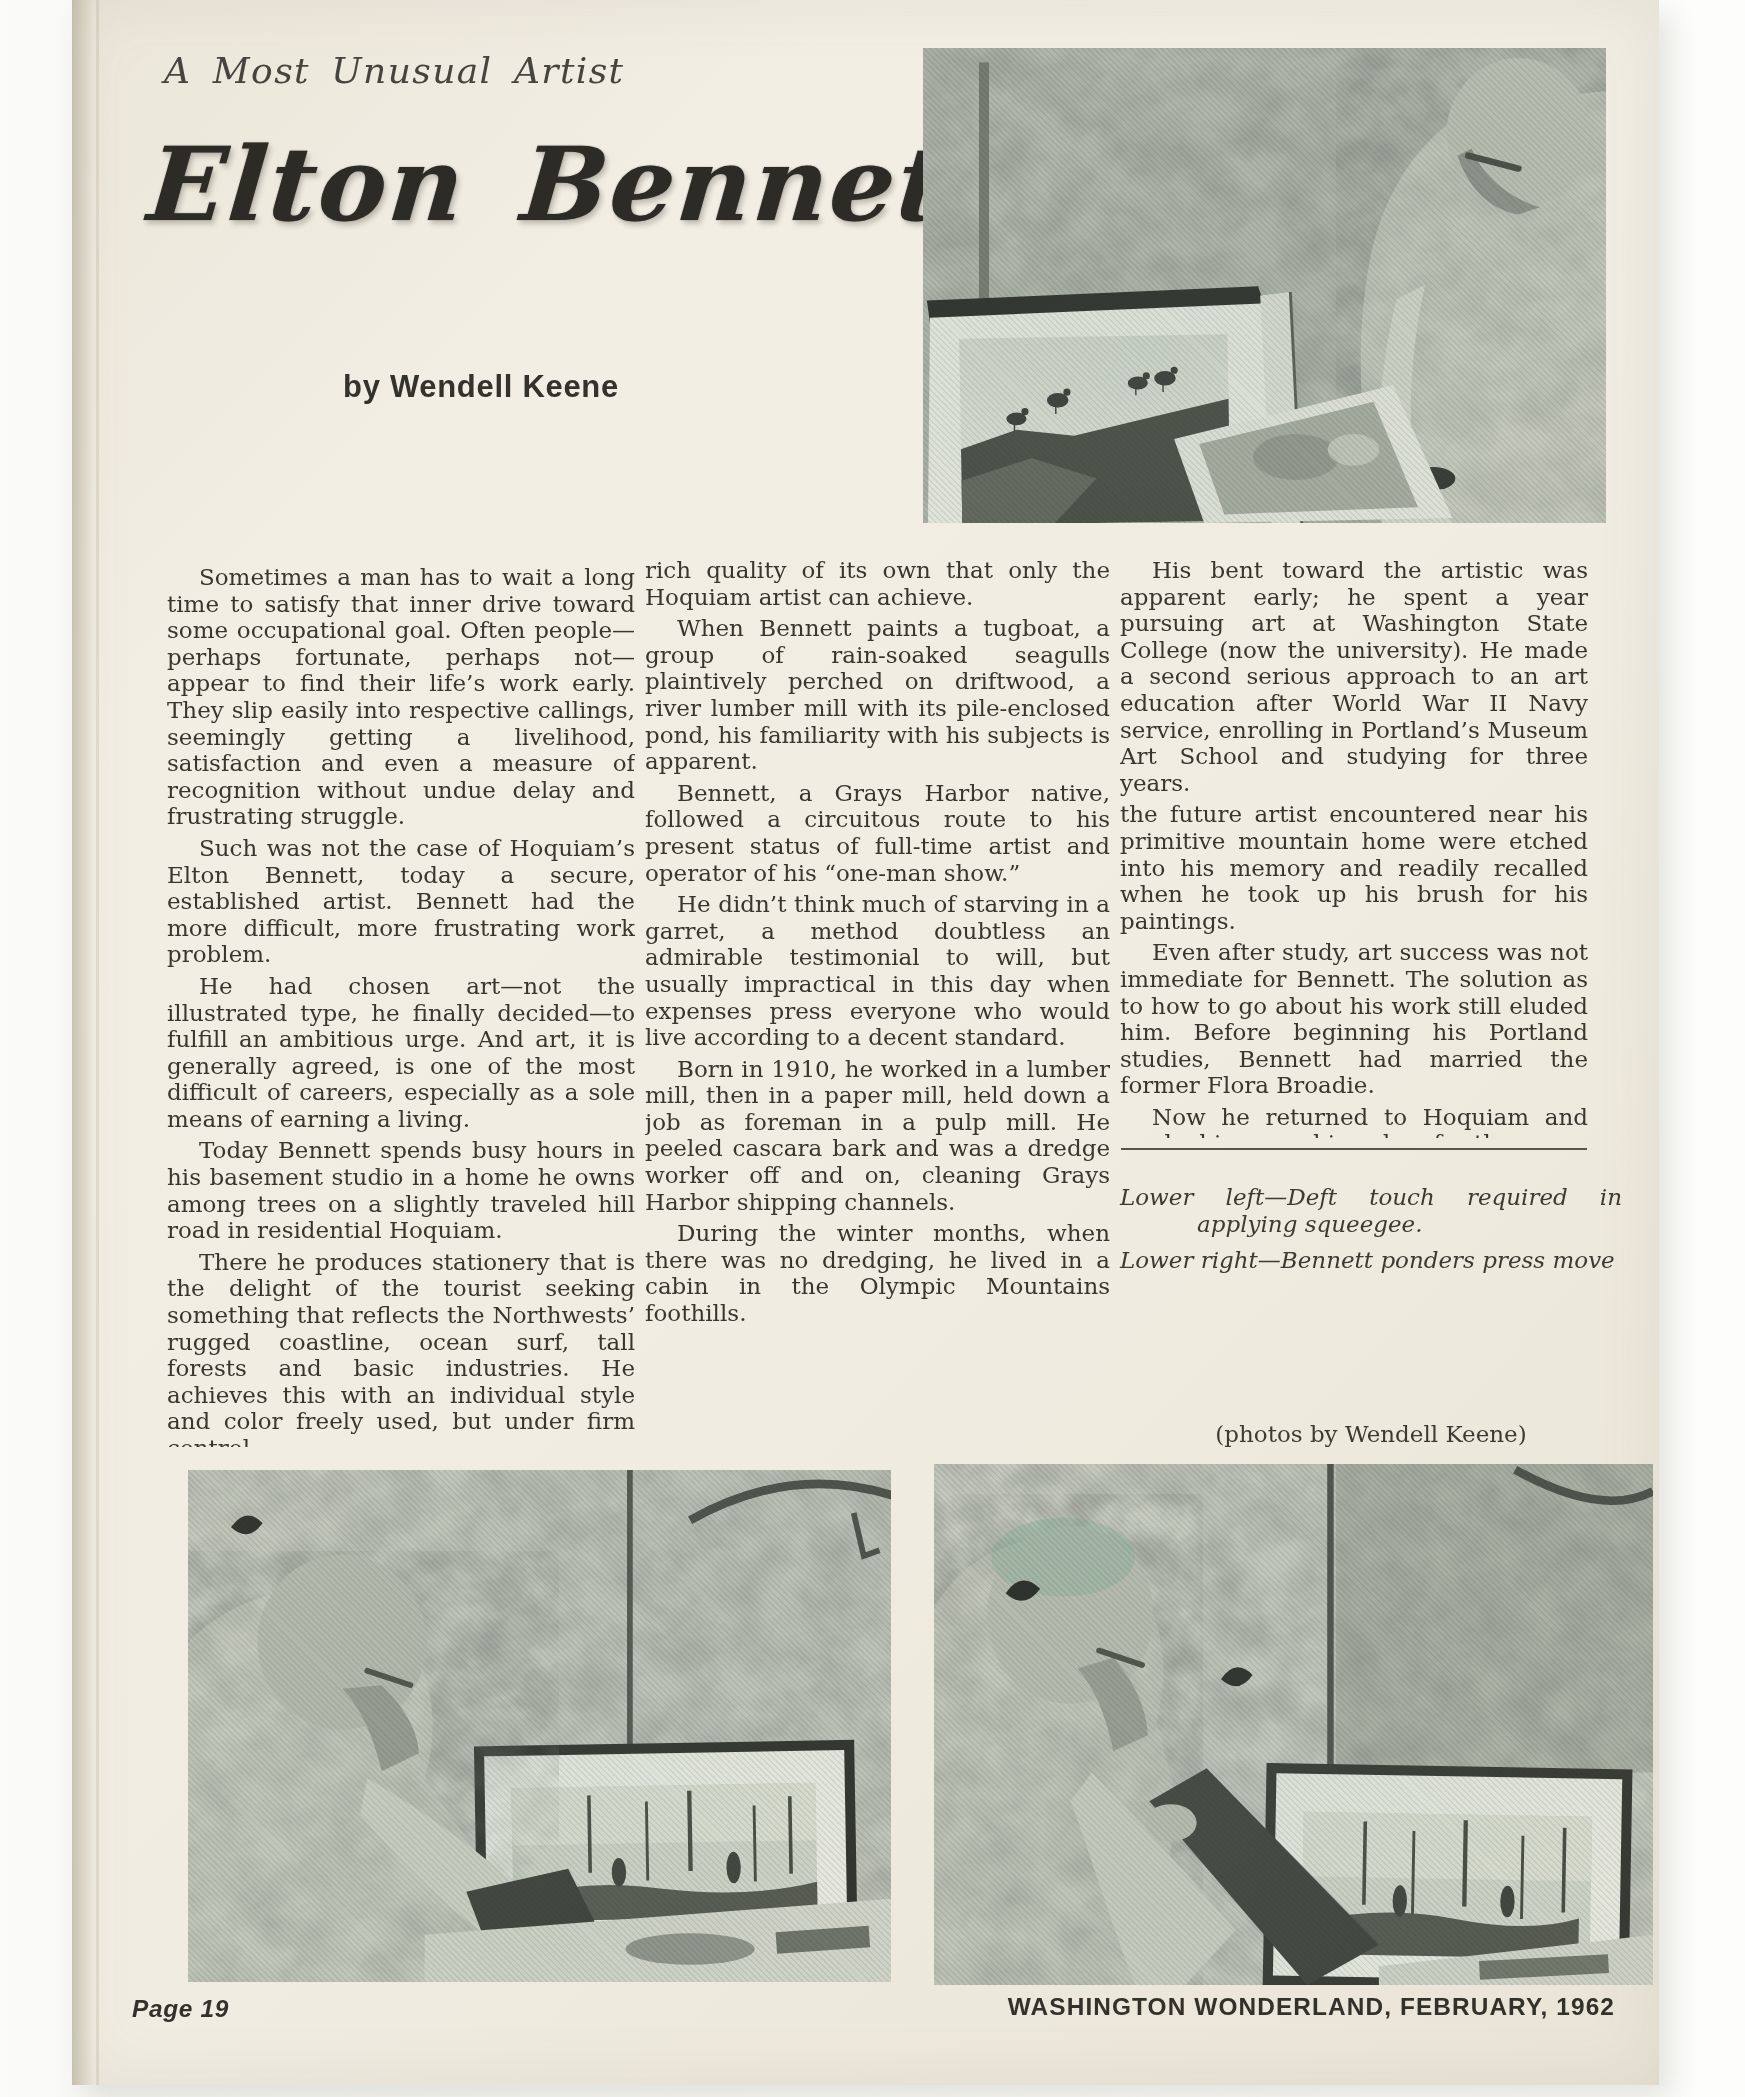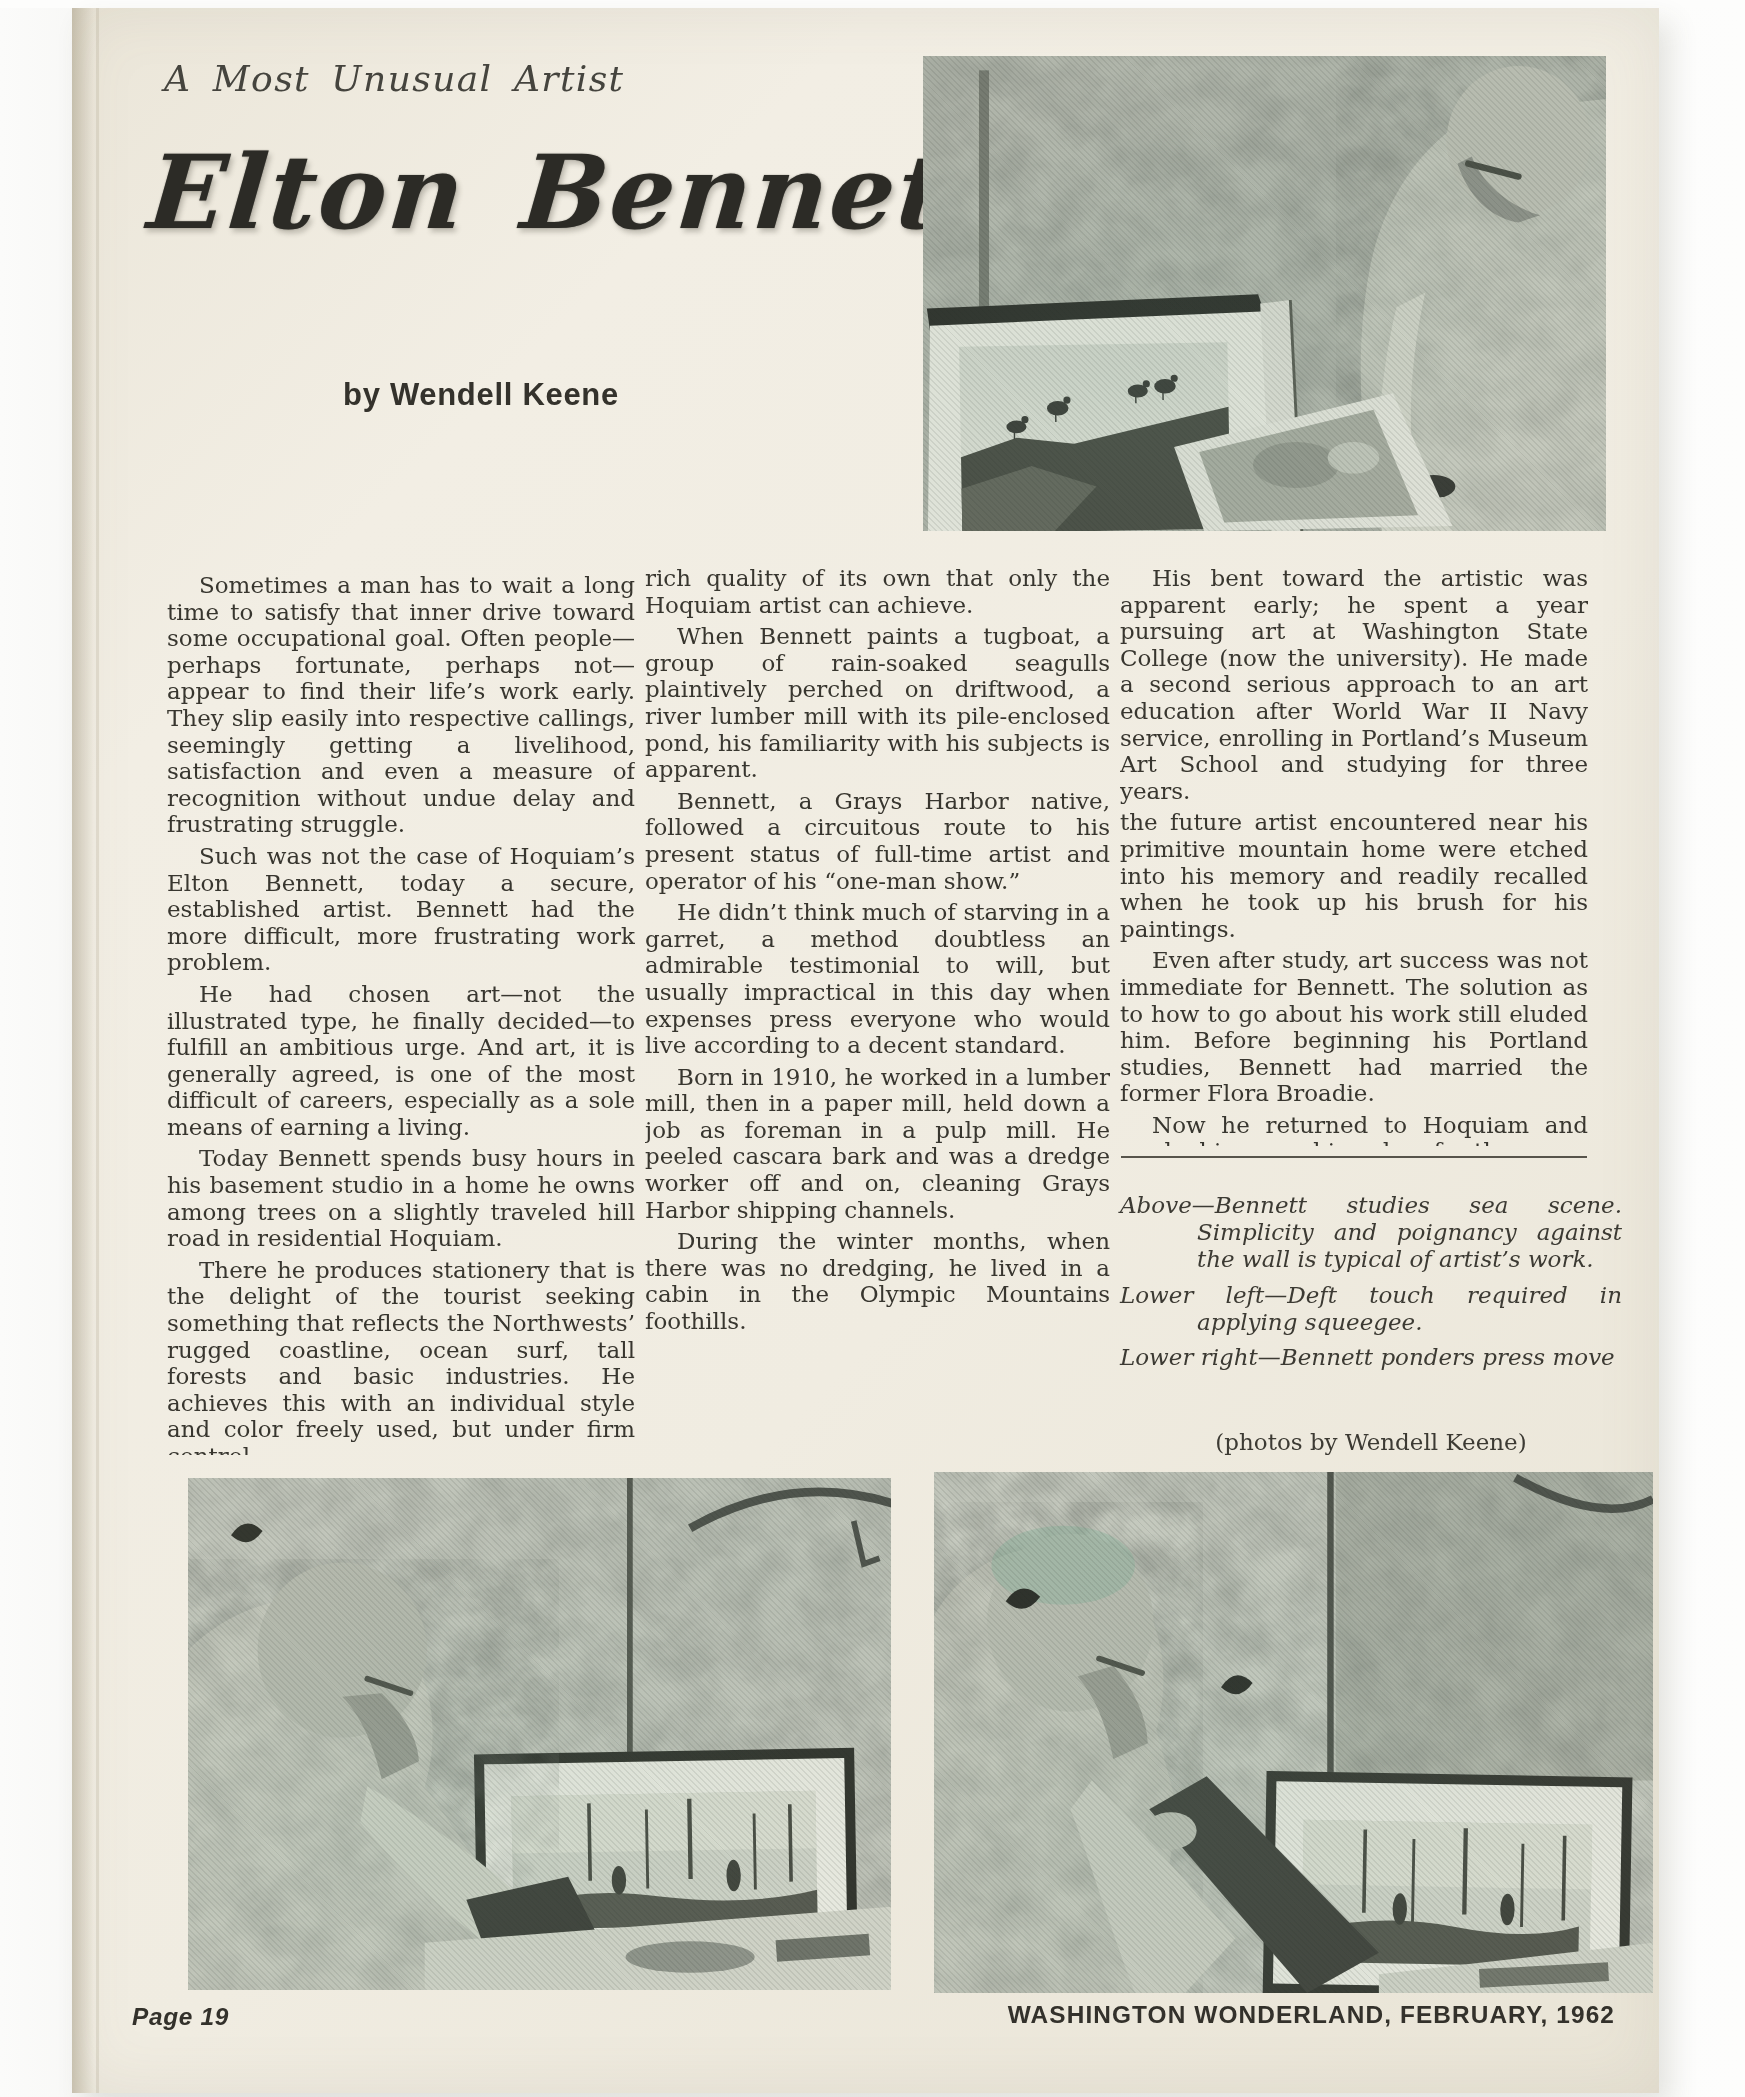--- a/index.html
+++ b/index.html
@@ -1,18 +1,18 @@
 <!DOCTYPE html>
 <html style="font-size:11.5px"><head>
 <meta charset="utf-8">
 <style>
   html,body{margin:0;padding:0;background:#fdfdfc;}
   body{width:1745px;height:2097px;position:relative;overflow:hidden;
        font-family:"DejaVu Serif","Liberation Serif",serif;color:#38362f;}
-  .stage{position:absolute;inset:0;background:linear-gradient(90deg,#fbfbfa 0%,#f7f7f5 6%,#fdfdfc 100%);margin-top:8px;}
+  .stage{position:absolute;inset:0;background:linear-gradient(90deg,#fbfbfa 0%,#f7f7f5 6%,#fdfdfc 100%);}
   .sheet{position:absolute;left:72px;top:0;width:1587px;height:2085px;
          background:linear-gradient(135deg,#ebe6d9 0%,#f2eee4 22%,#f0ecE1 58%,#e9e4d6 100%);
          box-shadow:11.5px 14.4px 26px rgba(80,75,60,.14), inset 0 0 65px rgba(120,110,85,.10);}
   .sheet::before{content:"";position:absolute;left:0;top:0;bottom:0;width:21.5px;
          background:linear-gradient(90deg,rgba(160,150,125,.45),rgba(160,150,125,0));}
   .sheet::after{content:"";position:absolute;left:24.4px;top:0;bottom:0;width:2.2px;
          background:rgba(150,140,112,.18);}
 
   .kicker{position:absolute;left:92px;top:50px;font-size:36px;font-style:italic;
           color:#45443e;letter-spacing:1.4px;word-spacing:8.6px;}
@@ -149,21 +149,20 @@
     <div class="col col3">
         <p class="body-para">His bent toward the artistic was apparent early; he spent a year pursuing art at Washington State College (now the university). He made a second serious approach to an art education after World War II Navy service, enrolling in Portland’s Museum Art School and studying for three years.</p>
         <p class="body-para no-indent">the future artist encountered near his primitive mountain home were etched into his memory and readily recalled when he took up his brush for his paintings.</p>
         <p class="body-para">Even after study, art success was not immediate for Bennett. The solution as to how to go about his work still eluded him. Before beginning his Portland studies, Bennett had married the former Flora Broadie.</p>
         <p class="body-para">Now he returned to Hoquiam and worked in a machine shop for three</p>
       </div>
 
     <div class="rule"></div>
 
     <div class="captions">
-        <p class="caption">Above—Bennett studies sea scene. Simplicity and poignancy against the wall is typical of artist’s work.</p>
         <p class="caption">Lower left—Deft touch required in applying squeegee.</p>
         <p class="caption">Lower right—Bennett ponders press move</p>
       </div>
     <p class="credit">(photos by Wendell Keene)</p>
 
     <figure class="photo photo-bl">
       <svg viewBox="0 0 980 714" preserveAspectRatio="none">
         <defs>
           <filter id="texB" x="-10%" y="-10%" width="120%" height="120%">
             <feTurbulence type="fractalNoise" baseFrequency="0.015 0.018" numOctaves="4" seed="21"></feTurbulence>

